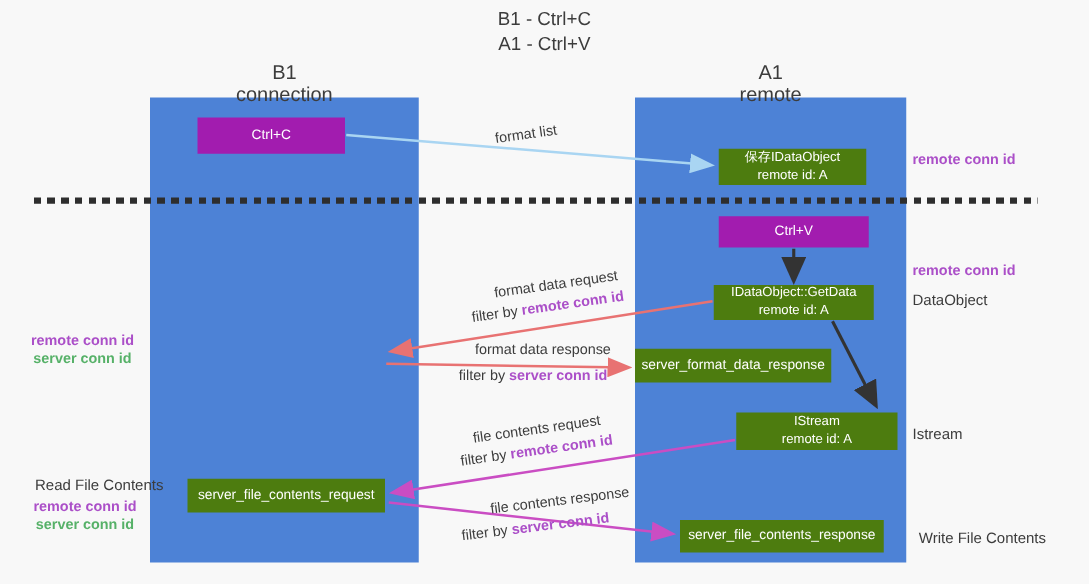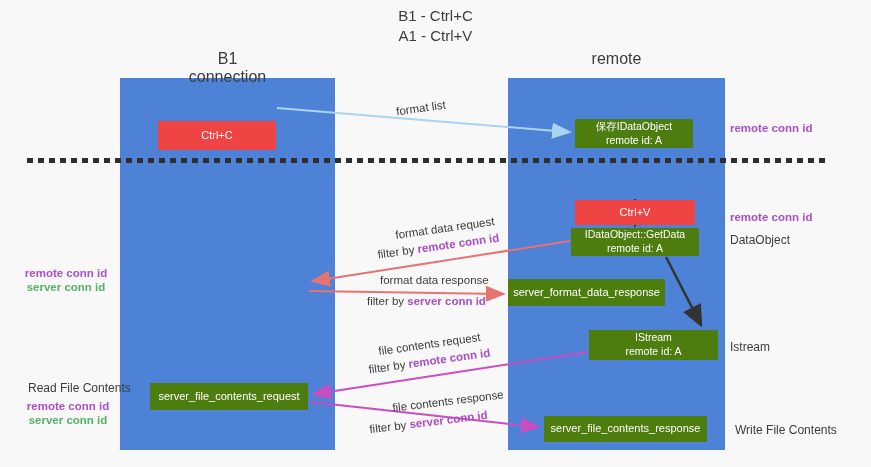--- a/index.html
+++ b/index.html
@@ -17,21 +17,21 @@
   #hdr-left{left:120px;width:215px;}
   #hdr-right{left:508px;width:217px;}
 
   .dashline{position:absolute;left:27px;top:158px;width:803px;height:5px;
      background:repeating-linear-gradient(90deg,#2e2e2e 0 6px,rgba(0,0,0,0) 6px 11px);}
 
   .node{position:absolute;display:flex;flex-direction:column;align-items:center;
         justify-content:center;background:#4d7c0f;color:#fff;font-size:11px;
         text-align:center;line-height:1.25;white-space:nowrap;}
   .node.small{font-size:10.5px;line-height:1.3;}
-  .key{background:#ef4444;margin-top:27px;}
+  .key{background:#a21caf;}
 
   #ctrl-c{left:158px;top:94px;width:118px;height:29px;}
   #ctrl-v{left:575px;top:173px;width:120px;height:25px;}
   #save-obj{left:575px;top:119px;width:118px;height:29px;}
   #getdata{left:571px;top:228px;width:128px;height:28px;}
   #fmt-req{left:152px;top:268px;width:155px;height:26px;}
   #fmt-resp{left:508px;top:279px;width:157px;height:27px;}
   #istream{left:589px;top:330px;width:129px;height:30px;}
   #file-req{left:150px;top:383px;width:158px;height:27px;}
   #file-resp{left:544px;top:416px;width:163px;height:26px;}
@@ -56,20 +56,21 @@
   <div class="title">
     <div>B1 - Ctrl+C</div>
     <div>A1 - Ctrl+V</div>
   </div>
 
   <div class="lane-header" id="hdr-left">
     <div>B1</div>
     <div>connection</div>
   </div>
   <div class="lane-header" id="hdr-right">
+    <div>A1</div>
     <div>remote</div>
   </div>
 
   <div class="dashline"></div>
 
   <svg class="arrows" width="871" height="467" viewBox="0 0 871 467">
     <defs>
       <marker id="m-blue" markerWidth="10" markerHeight="8" refX="8" refY="4" orient="auto">
         <path d="M0,0 L10,4 L0,8 z" fill="#a9d5f2"></path>
         </marker>

